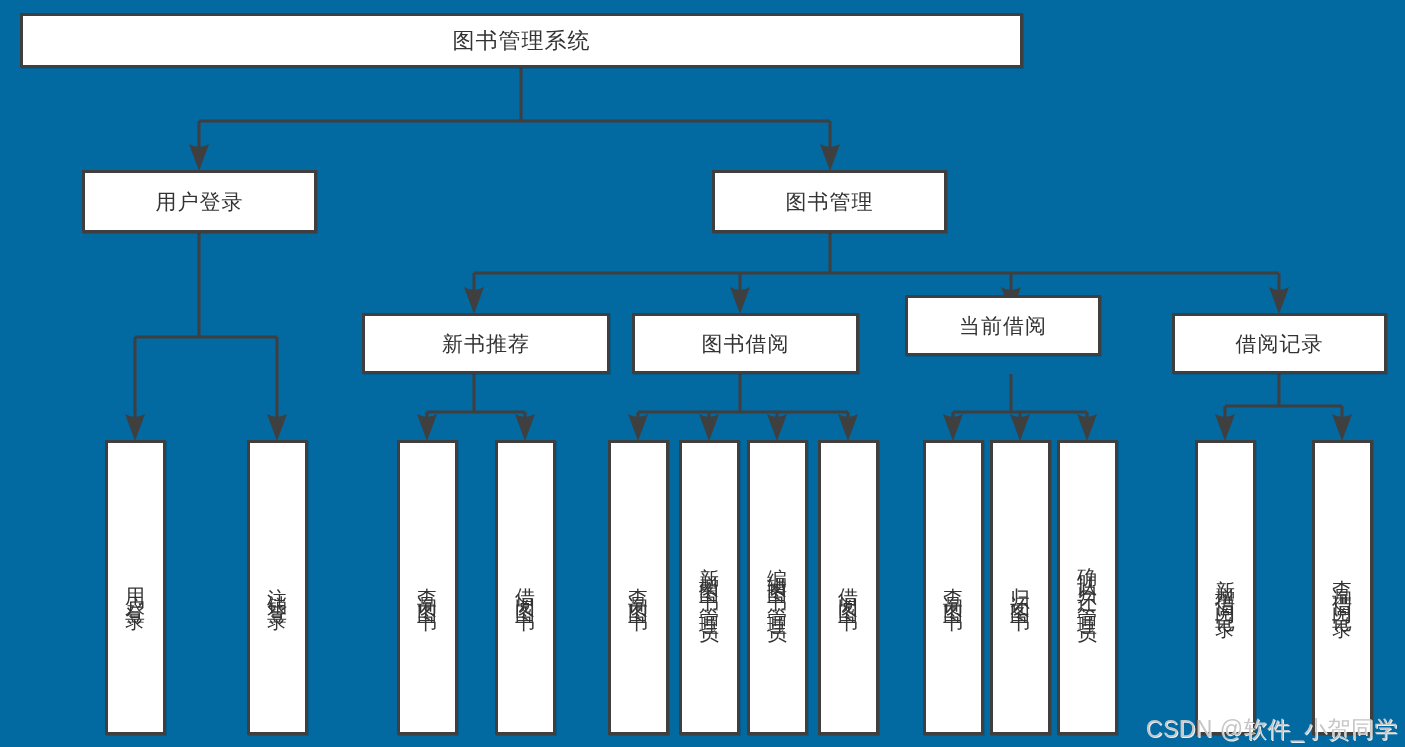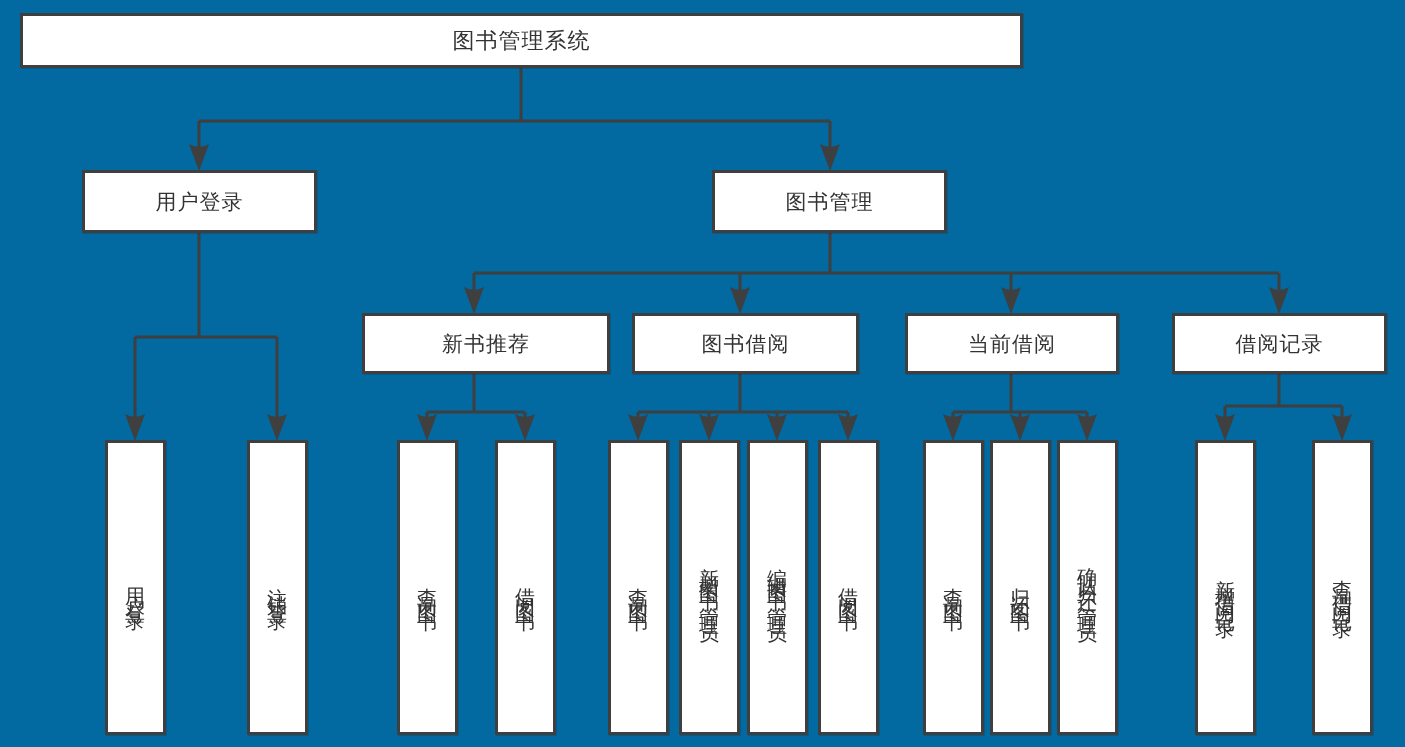--- a/index.html
+++ b/index.html
@@ -89,35 +89,36 @@
     </g>
   </svg>
 
   <div class="box h root" style="left:20px;top:13px;width:1003px;height:55px">图书管理系统</div>
 
   <div class="box h" style="left:82px;top:170px;width:235px;height:63px">用户登录</div>
   <div class="box h" style="left:712px;top:170px;width:235px;height:63px">图书管理</div>
 
   <div class="box h" style="left:362px;top:313px;width:248px;height:61px">新书推荐</div>
   <div class="box h" style="left:632px;top:313px;width:227px;height:61px">图书借阅</div>
-  <div class="box h" style="left:905px;top:313px;width:214px;height:61px">当前借阅</div>
+  <div class="box h" style="left:905px;top:295px;width:196px;height:61px">当前借阅</div>
   <div class="box h" style="left:1172px;top:313px;width:215px;height:61px">借阅记录</div>
 
   <div class="box v" style="left:105px;top:440px;width:61px;height:295px">用户登录</div>
   <div class="box v" style="left:247px;top:440px;width:61px;height:295px">注销登录</div>
 
   <div class="box v" style="left:397px;top:440px;width:61px;height:295px">查询图书</div>
   <div class="box v" style="left:495px;top:440px;width:61px;height:295px">借阅图书</div>
 
   <div class="box v" style="left:608px;top:440px;width:61px;height:295px">查询图书</div>
   <div class="box v" style="left:679px;top:440px;width:61px;height:295px">新增图书（管理员）</div>
   <div class="box v" style="left:747px;top:440px;width:61px;height:295px">编辑图书（管理员）</div>
   <div class="box v" style="left:818px;top:440px;width:61px;height:295px">借阅图书</div>
 
   <div class="box v" style="left:923px;top:440px;width:61px;height:295px">查询图书</div>
   <div class="box v" style="left:990px;top:440px;width:61px;height:295px">归还图书</div>
   <div class="box v" style="left:1057px;top:440px;width:61px;height:295px">确认归还（管理员）</div>
 
   <div class="box v" style="left:1195px;top:440px;width:61px;height:295px">新增借阅记录</div>
   <div class="box v" style="left:1312px;top:440px;width:61px;height:295px">查询借阅记录</div>
 
+  <div class="watermark">CSDN @软件_小贺同学</div>
 
 </div>
 
 </body></html>

